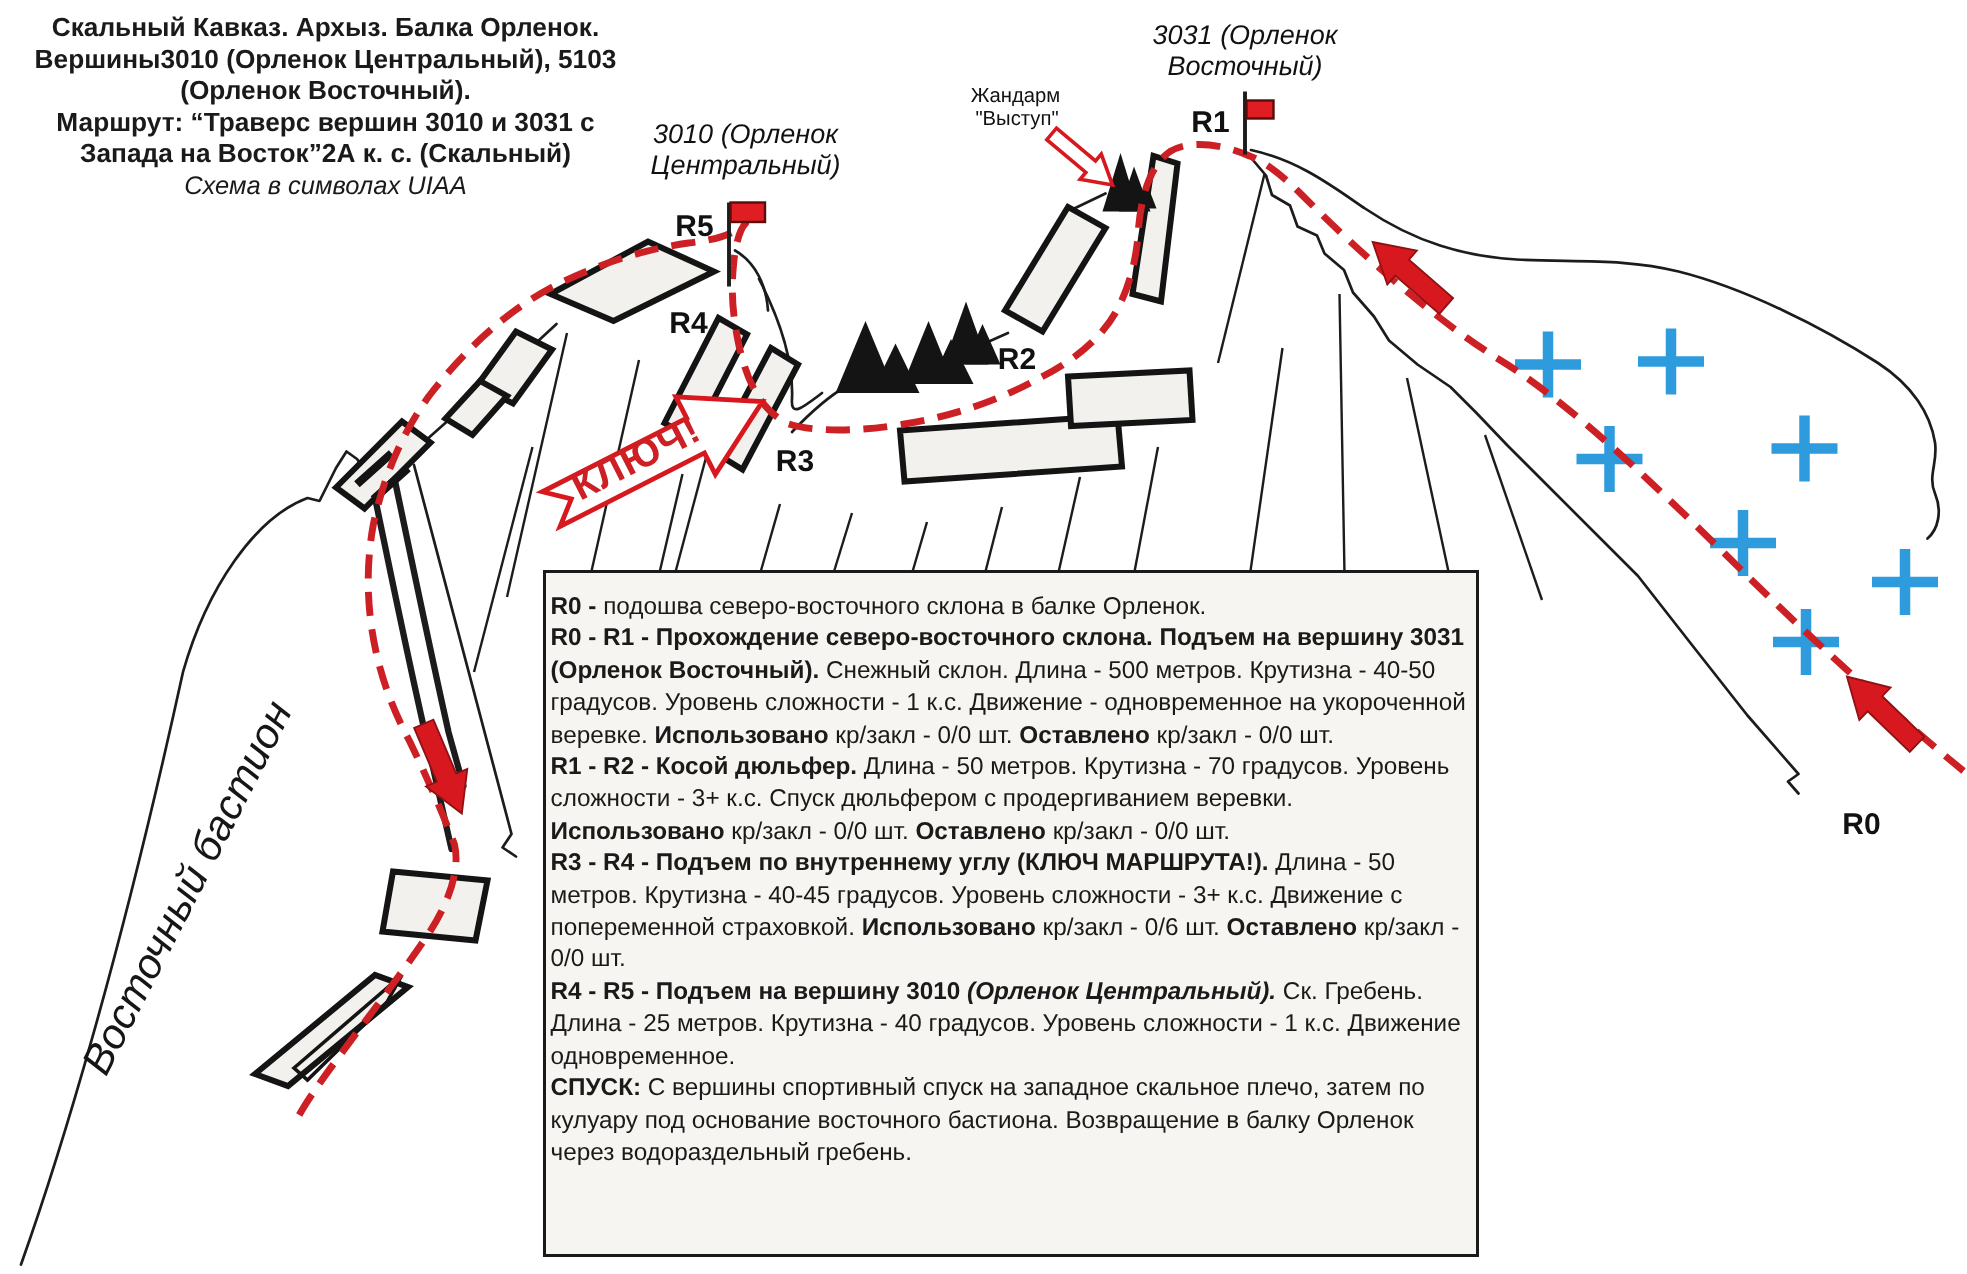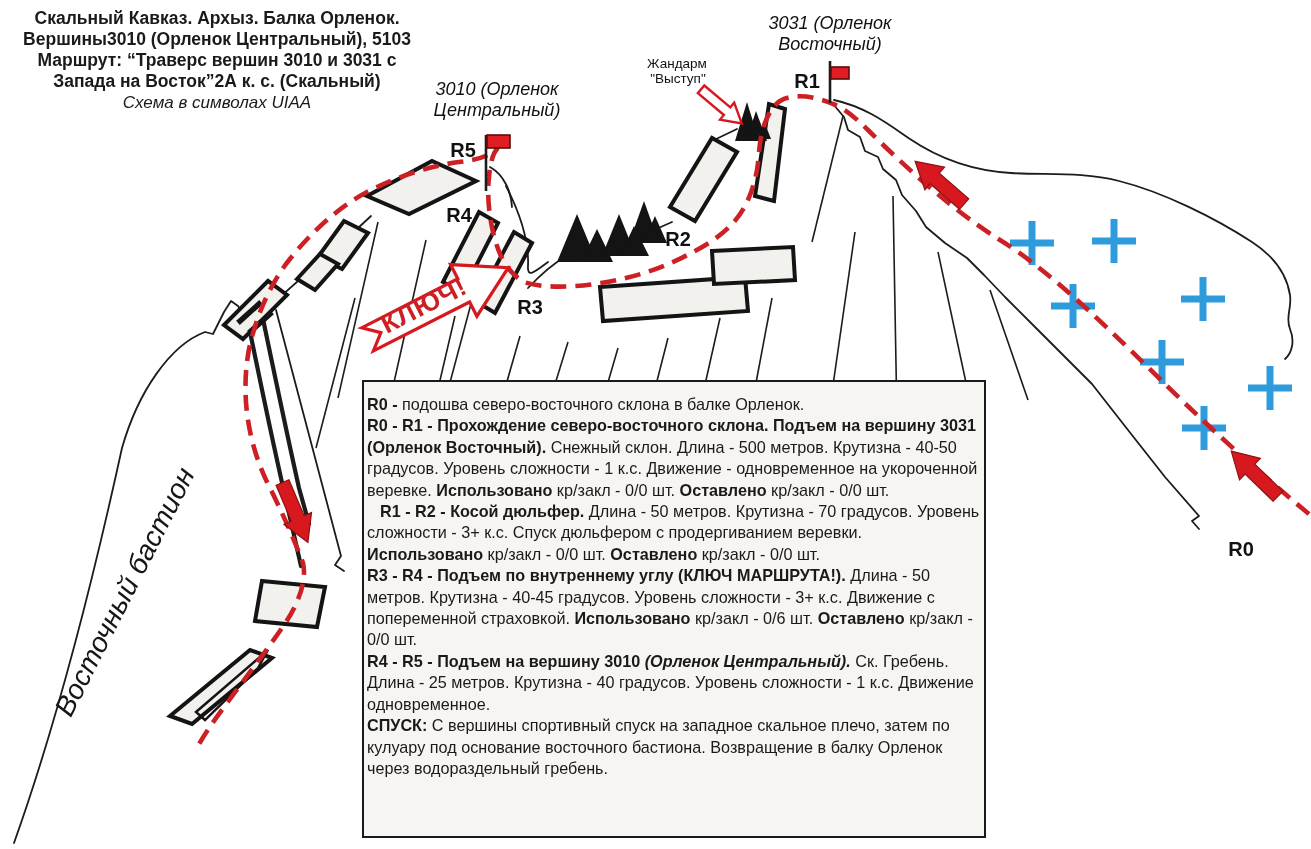--- a/index.html
+++ b/index.html
@@ -182,27 +182,28 @@
 
       <text class="key-lbl" transform="translate(428,313) rotate(-27)" text-anchor="middle">КЛЮЧ!</text>
 
       <text class="bastion" transform="translate(133,596) rotate(-63)" text-anchor="middle">Восточный бастион</text>
     </g>
   </svg>
 
   <div id="title-block">
     <div>Скальный Кавказ. Архыз. Балка Орленок.</div>
     <div>Вершины3010 (Орленок Центральный), 5103</div>
+    <div>(Орленок Восточный).</div>
     <div>Маршрут: “Траверс вершин 3010 и 3031 с</div>
     <div>Запада на Восток”2А к. с. (Скальный)</div>
     <div class="subtitle">Схема в символах UIAA</div>
   </div>
 
   <div id="legend">
       <p><span style="font-weight: bold;">R0 -</span><span> подошва северо-восточного склона в балке Орленок.</span></p>
       <p><span style="font-weight: bold;">R0 - R1 - Прохождение северо-восточного склона. Подъем на вершину 3031 (Орленок Восточный).</span><span> Снежный склон. Длина - 500 метров. Крутизна - 40-50 градусов. Уровень сложности - 1 к.с. Движение - одновременное на укороченной веревке. </span><span style="font-weight: bold;">Использовано</span><span> кр/закл - 0/0 шт. </span><span style="font-weight: bold;">Оставлено</span><span> кр/закл - 0/0 шт.</span></p>
-      <p><span style="font-weight: bold; margin-left: 13px;">R1 - R2 - Косой дюльфер.</span><span> Длина - 50 метров. Крутизна - 70 градусов. Уровень сложности - 3+ к.с. Спуск дюльфером с продергиванием веревки. </span><span style="font-weight: bold;">Использовано</span><span> кр/закл - 0/0 шт. </span><span style="font-weight: bold;">Оставлено</span><span> кр/закл - 0/0 шт.</span></p>
+      <p><span style="font-weight: bold;">R1 - R2 - Косой дюльфер.</span><span> Длина - 50 метров. Крутизна - 70 градусов. Уровень сложности - 3+ к.с. Спуск дюльфером с продергиванием веревки. </span><span style="font-weight: bold;">Использовано</span><span> кр/закл - 0/0 шт. </span><span style="font-weight: bold;">Оставлено</span><span> кр/закл - 0/0 шт.</span></p>
       <p><span style="font-weight: bold;">R3 - R4 - Подъем по внутреннему углу (КЛЮЧ МАРШРУТА!).</span><span> Длина - 50 метров. Крутизна - 40-45 градусов. Уровень сложности - 3+ к.с. Движение с попеременной страховкой. </span><span style="font-weight: bold;">Использовано</span><span> кр/закл - 0/6 шт. </span><span style="font-weight: bold;">Оставлено</span><span> кр/закл - 0/0 шт.</span></p>
       <p><span style="font-weight: bold;">R4 - R5 - Подъем на вершину 3010 </span><span style="font-weight: bold; font-style: italic;">(Орленок Центральный).</span><span> Ск. Гребень. Длина - 25 метров. Крутизна - 40 градусов. Уровень сложности - 1 к.с. Движение одновременное.</span></p>
       <p><span style="font-weight: bold;">СПУСК:</span><span> С вершины спортивный спуск на западное скальное плечо, затем по кулуару под основание восточного бастиона. Возвращение в балку Орленок через водораздельный гребень.</span></p>
     </div>
 
 </div>
 
 </body></html>

